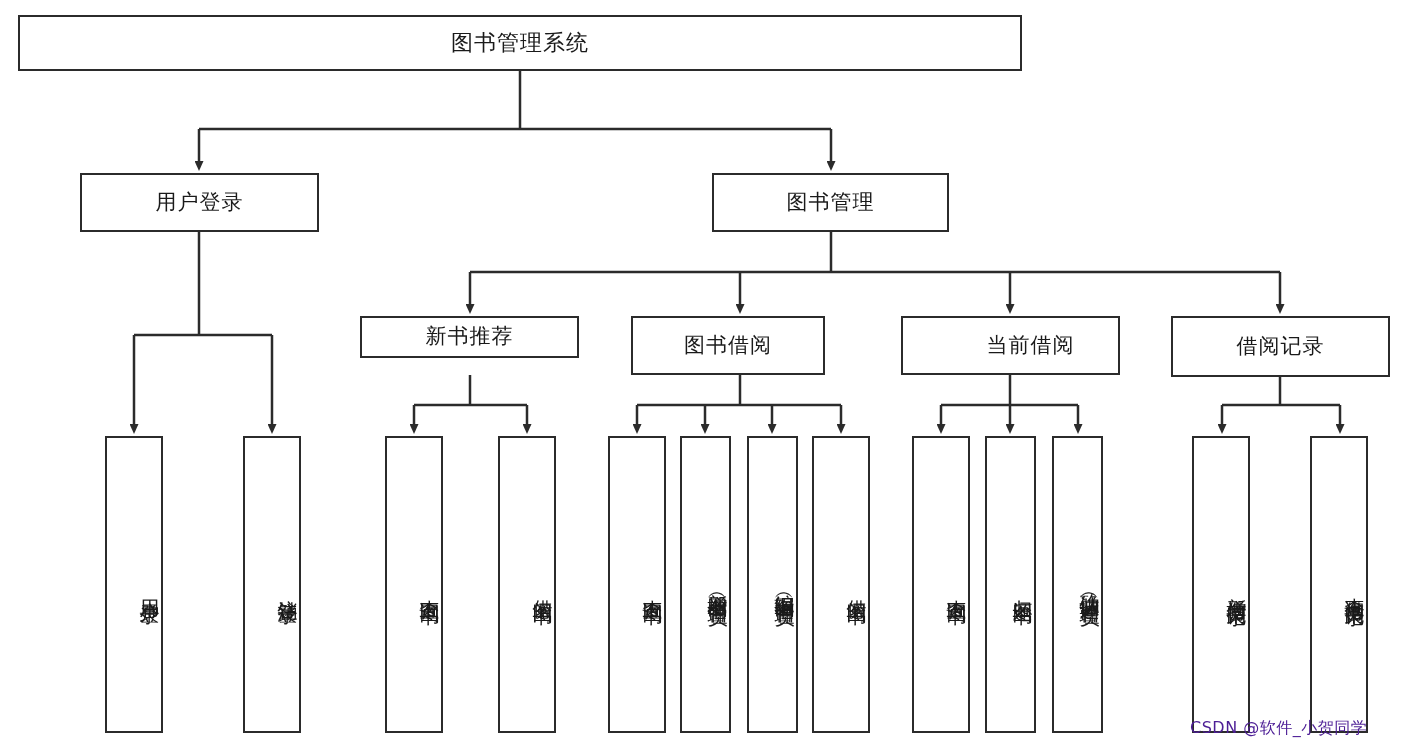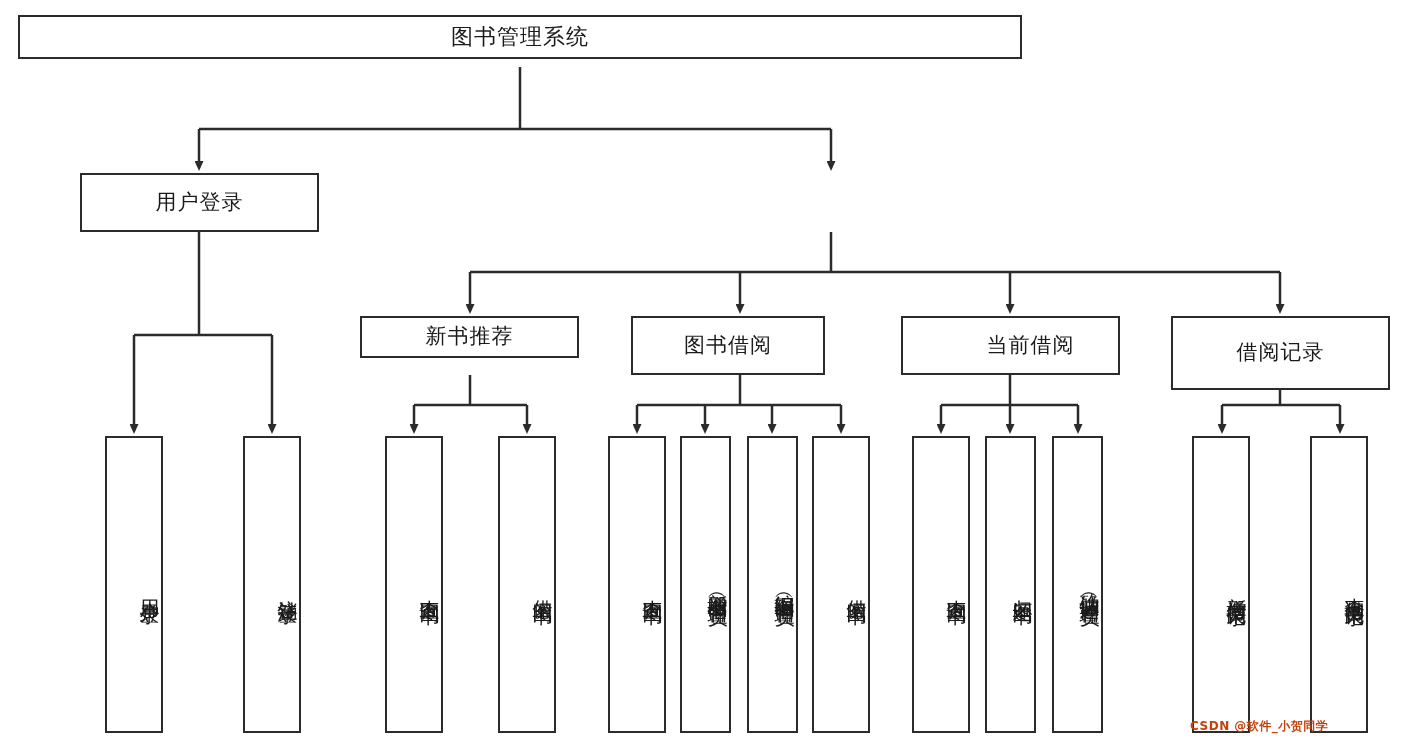--- a/index.html
+++ b/index.html
@@ -55,25 +55,24 @@
     justify-content: center;
     padding-top: 6px;
     text-align: center;
   }
   .node-v.v-tall {
     align-items: flex-start;
     padding-top: 4px;
   }
   .watermark {
     position: absolute;
-    font-size: 12px;
-    color: #c2410c;
+    font-size: 16px;
+    color: #4c1d95;
     white-space: nowrap;
     letter-spacing: 0.5px;
-    font-weight: bold;
   }
 </style>
 </head>
 <body>
 
 <div id="diagram-root">
 
   <svg id="edges-layer" viewBox="0 0 1405 747" width="1405" height="747" aria-hidden="true">
     <defs>
       <marker id="arrowhead" markerWidth="10" markerHeight="9" refX="1" refY="4.5" orient="auto" markerUnits="userSpaceOnUse">
@@ -119,38 +118,41 @@
       <path d="M1010,405 L1010,425" marker-end="url(#arrowhead)"></path>
       <path d="M1078,405 L1078,425" marker-end="url(#arrowhead)"></path>
 
       <path d="M1280,375 L1280,405"></path>
       <path d="M1222,405 L1340,405"></path>
       <path d="M1222,405 L1222,425" marker-end="url(#arrowhead)"></path>
       <path d="M1340,405 L1340,425" marker-end="url(#arrowhead)"></path>
     </g>
   </svg>
 
-  <div class="node node-h node-root" style="left:18px; top:15px; width:1004px; height:44px;">
+  <div class="node node-h node-root" style="left:18px; top:15px; width:1004px; height:56px;">
     <span>图书管理系统</span>
   </div>
 
   <div class="node node-h" style="left:80px; top:173px; width:239px; height:59px;">
     <span>用户登录</span>
   </div>
+  <div class="node node-h" style="left:712px; top:173px; width:237px; height:59px;">
+    <span>图书管理</span>
+  </div>
 
   <div class="node node-h" style="left:360px; top:316px; width:219px; height:42px;">
     <span>新书推荐</span>
   </div>
   <div class="node node-h" style="left:631px; top:316px; width:194px; height:59px;">
     <span>图书借阅</span>
   </div>
   <div class="node node-h" style="left:901px; top:316px; width:219px; height:59px;padding-left:40px;">
     <span>当前借阅</span>
   </div>
-  <div class="node node-h" style="left:1171px; top:316px; width:219px; height:74px;text-align:right;">
+  <div class="node node-h" style="left:1171px; top:316px; width:219px; height:61px;text-align:right;">
     <span>借阅记录</span>
   </div>
 
   <div class="node node-v" style="left:105px; top:436px; width:58px; height:297px;">
     <span>用户登录</span>
   </div>
   <div class="node node-v" style="left:243px; top:436px; width:58px; height:297px;">
     <span>注销登录</span>
   </div>
 

